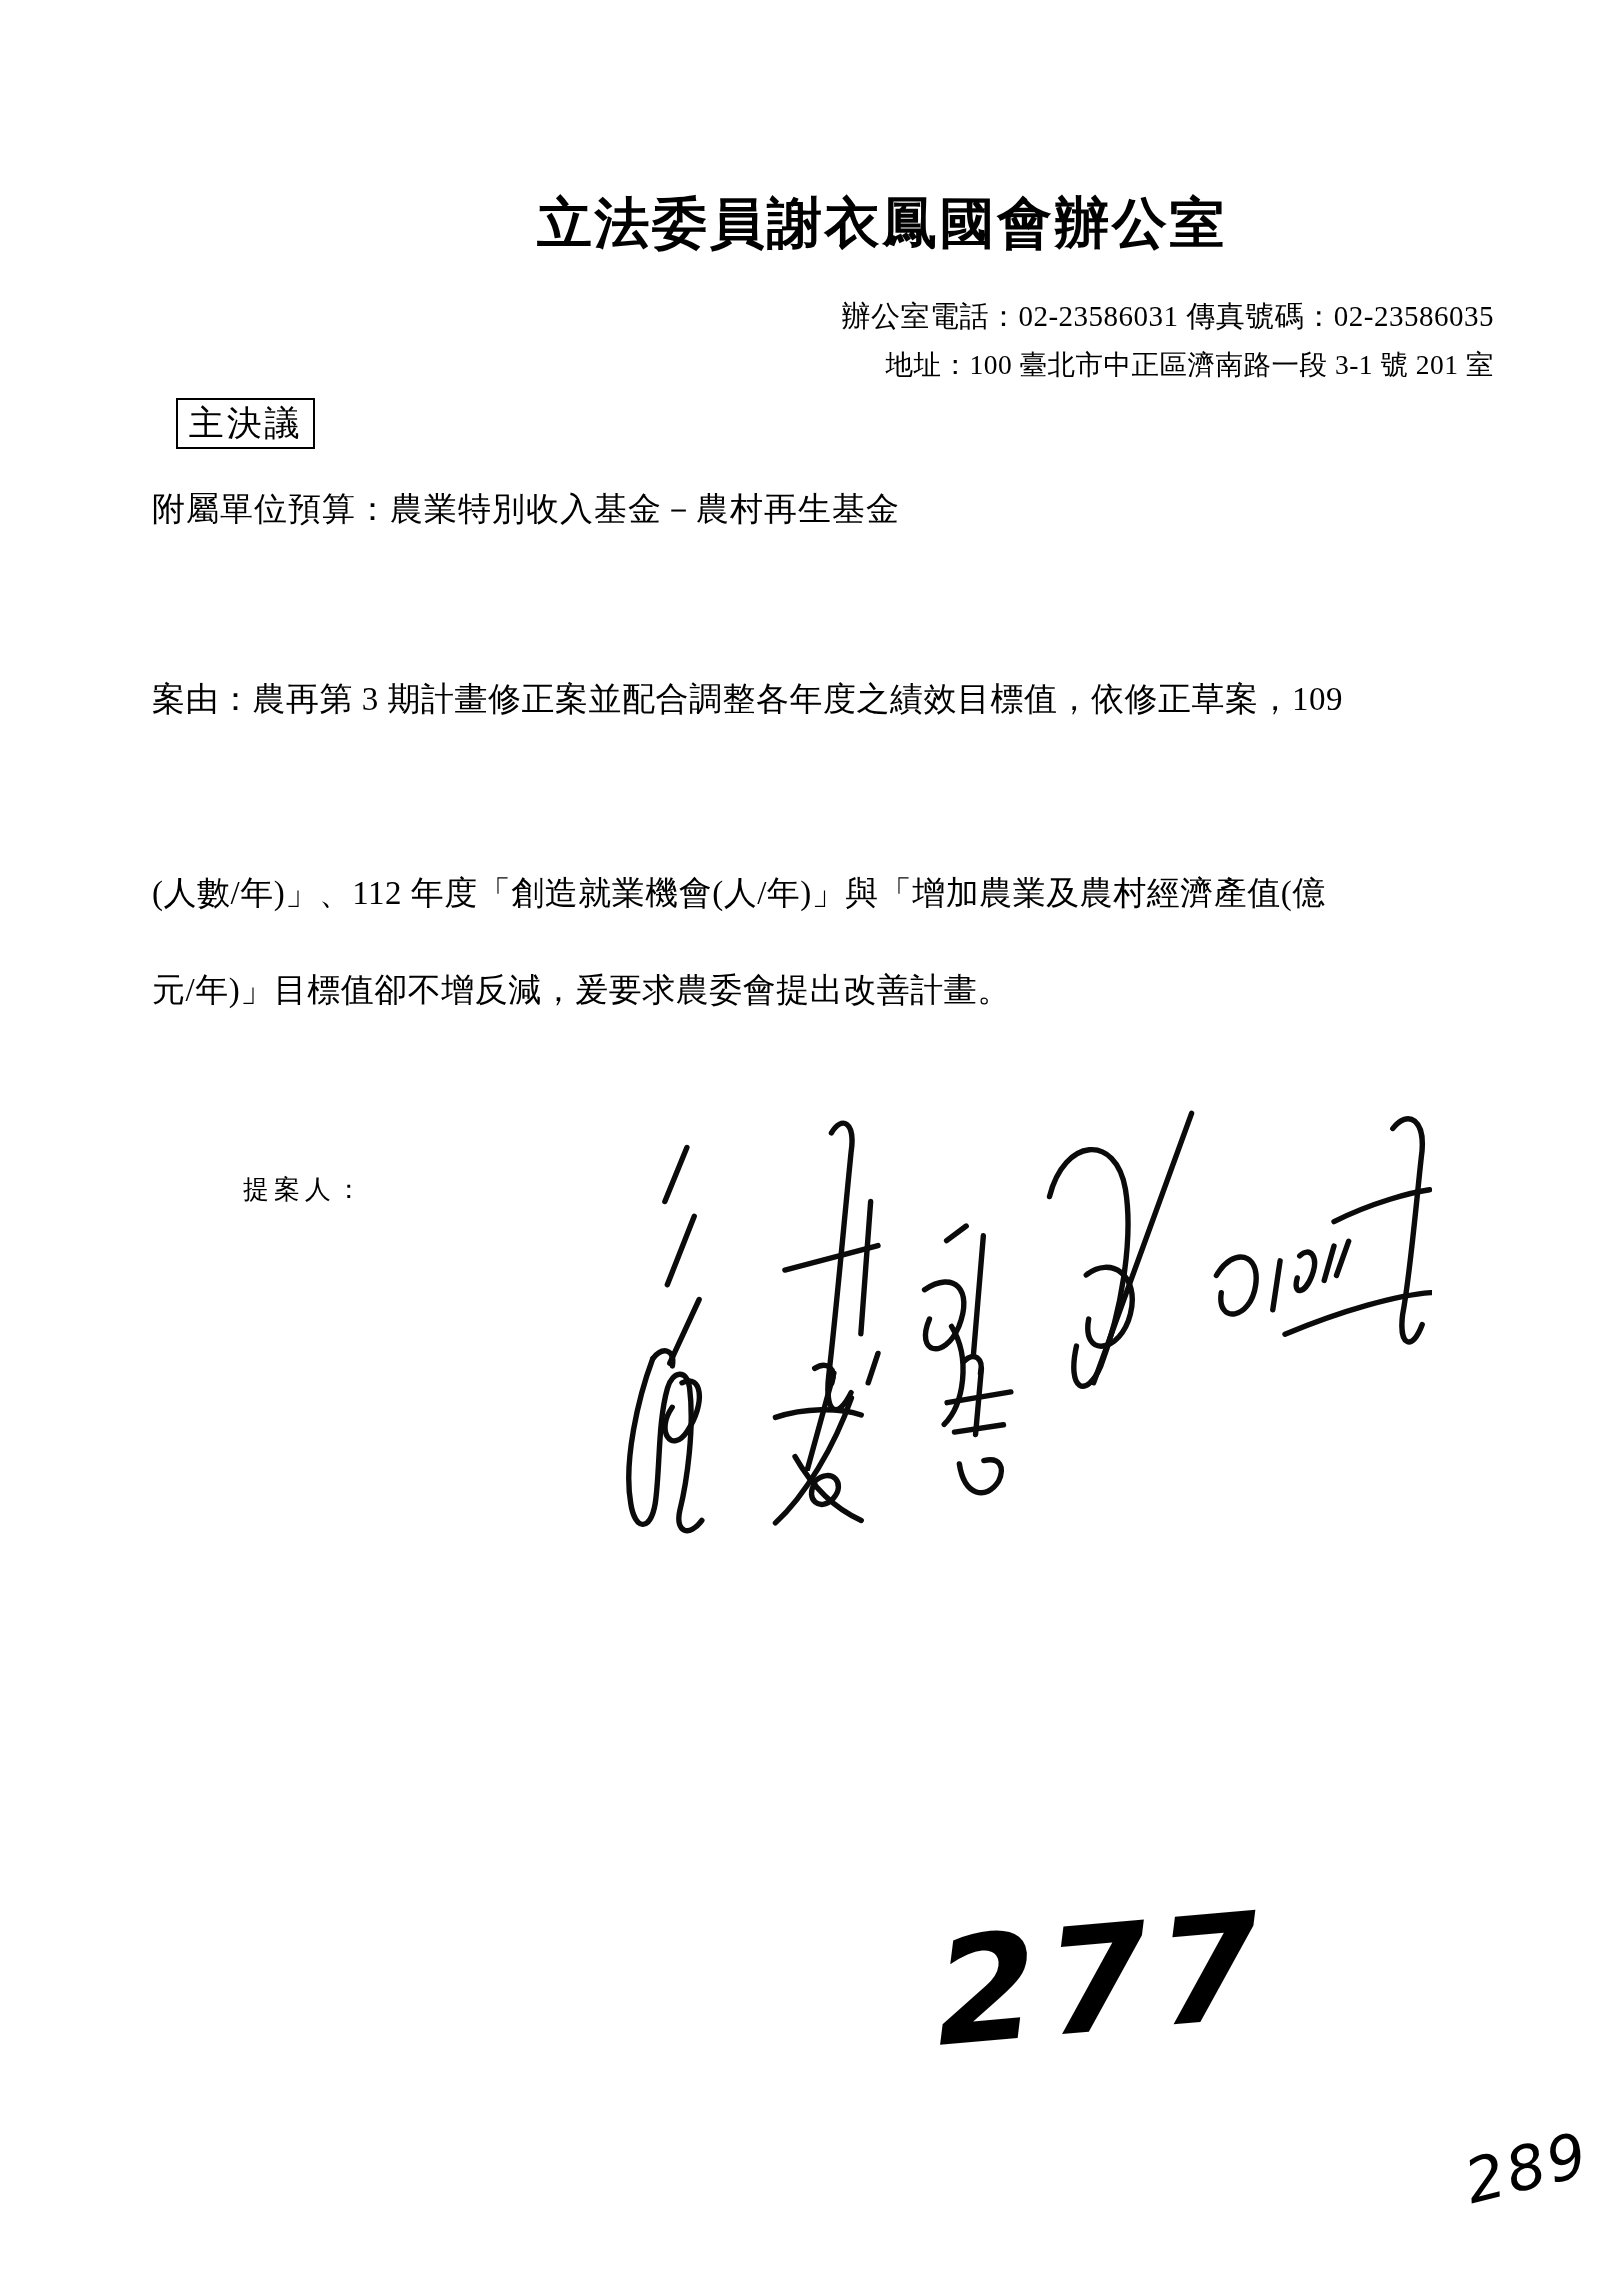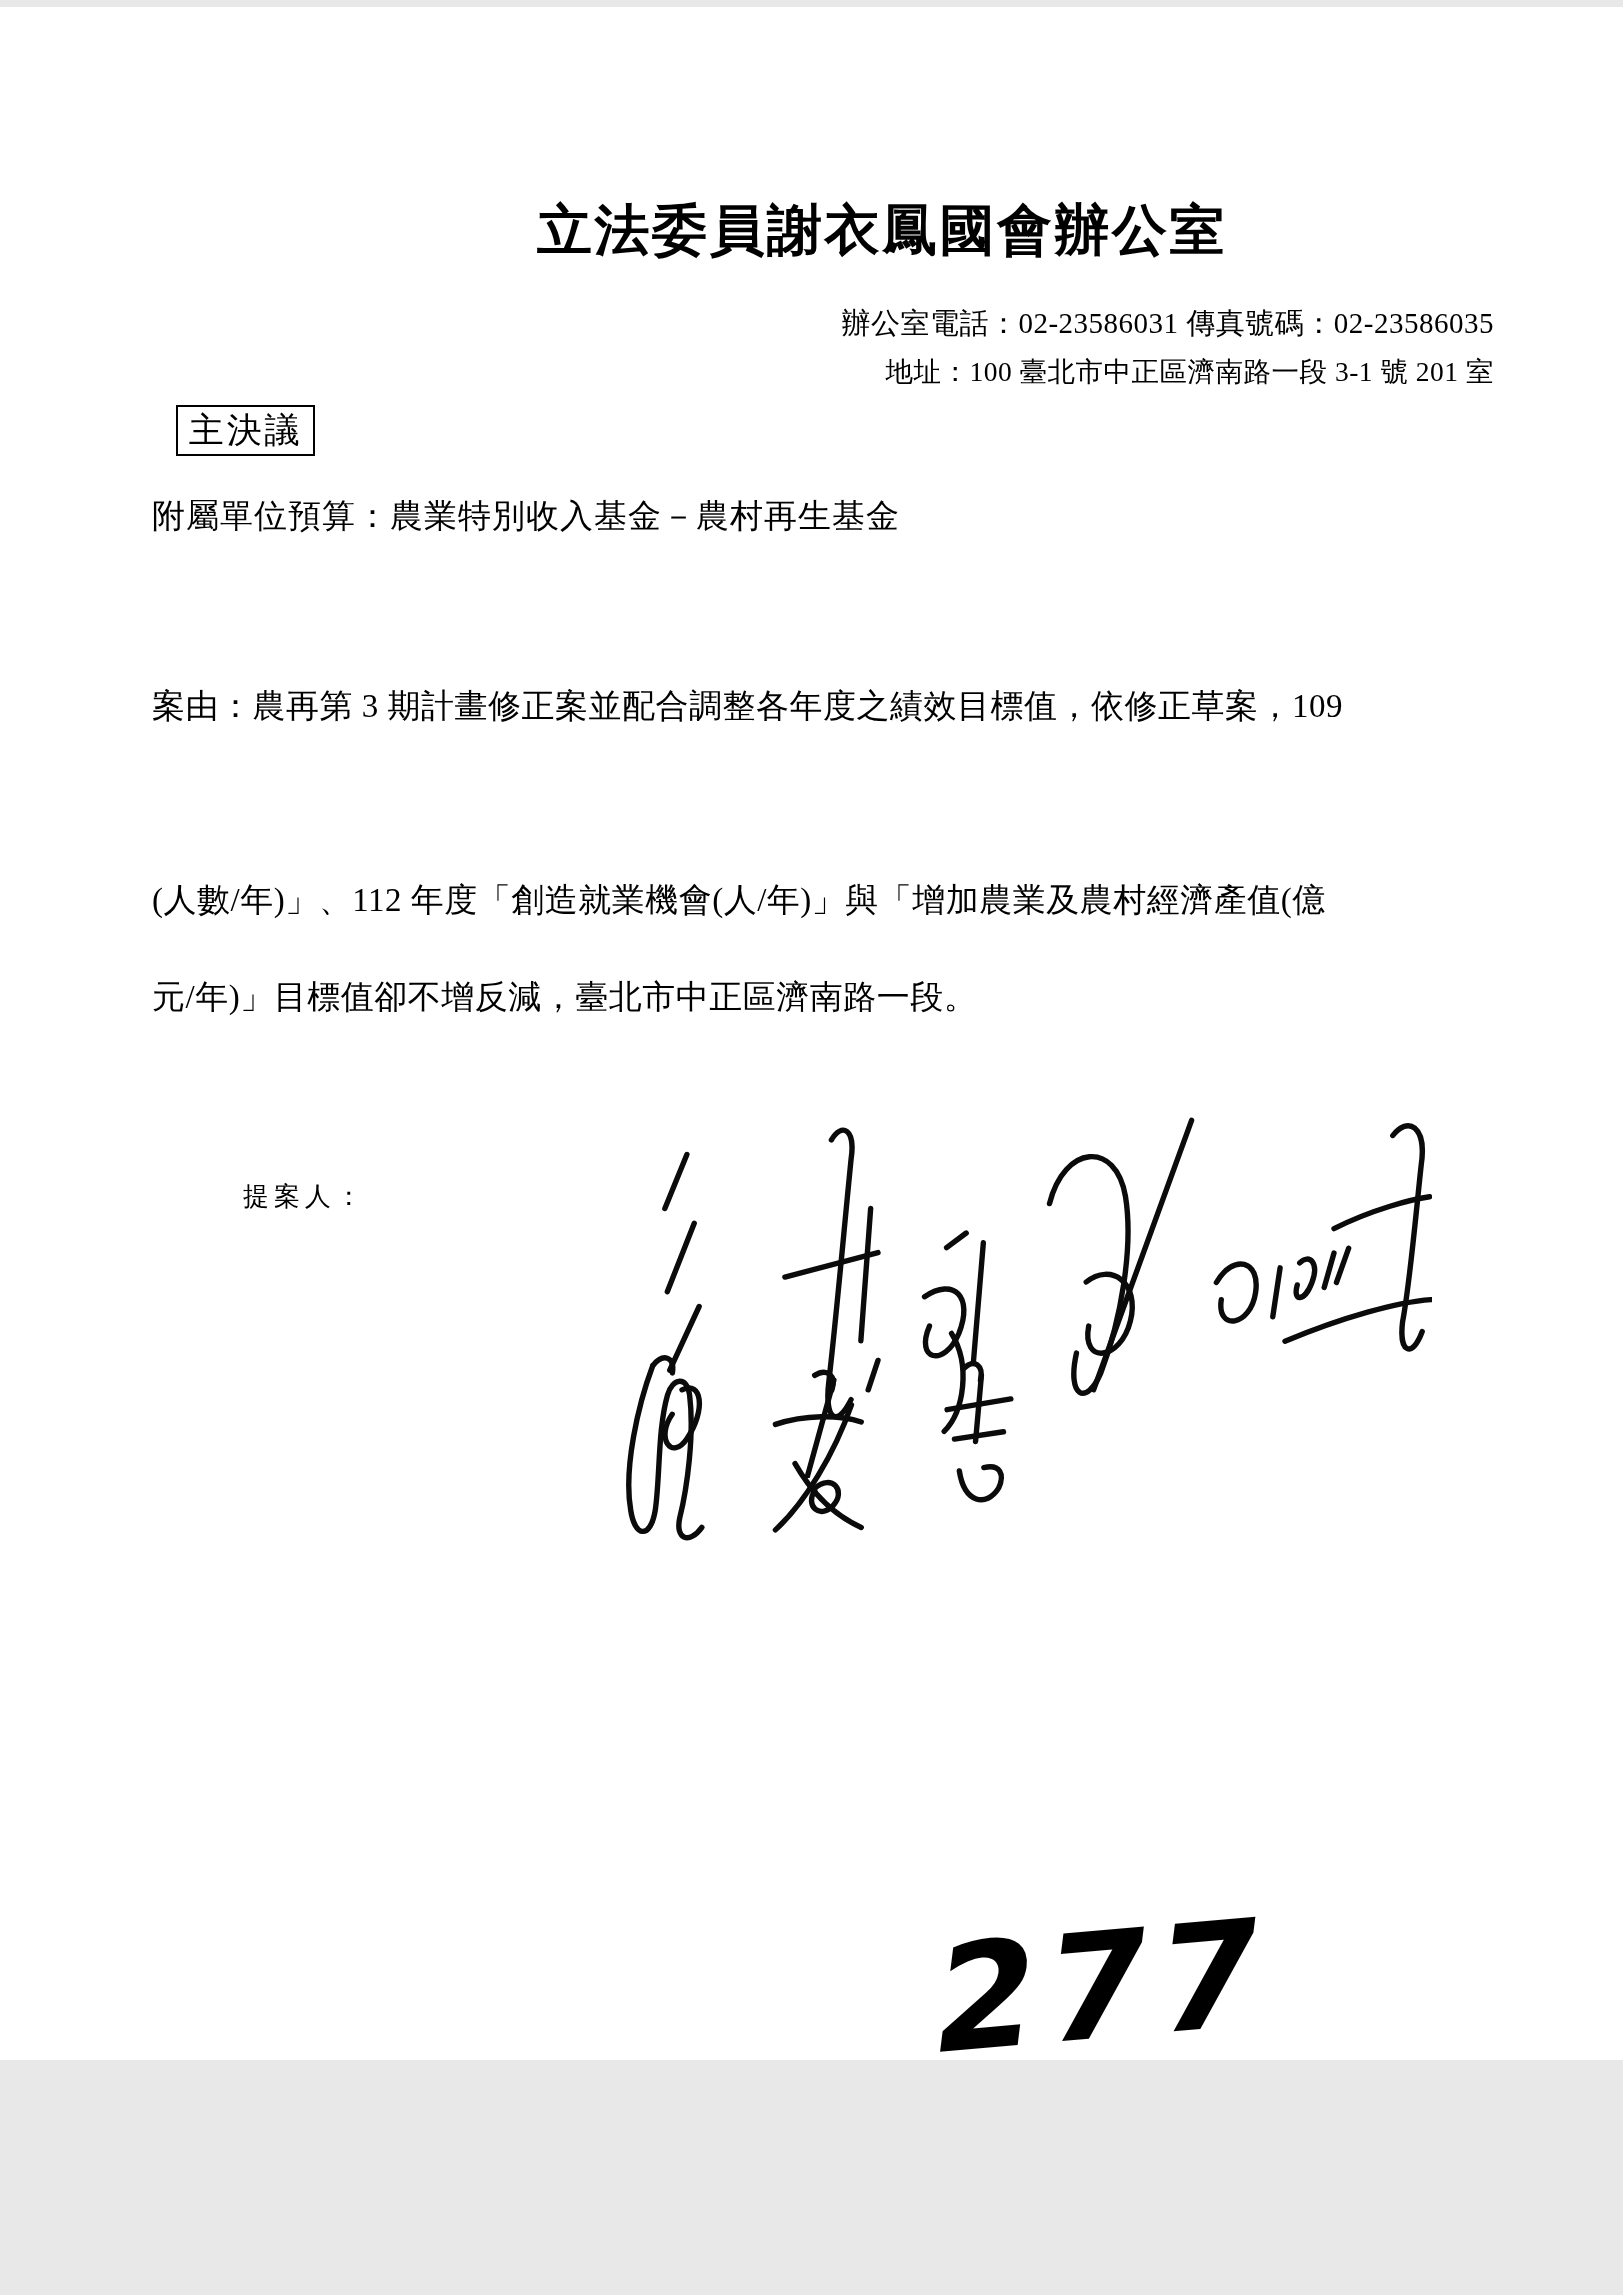--- a/index.html
+++ b/index.html
@@ -3,22 +3,22 @@
 <meta charset="utf-8">
 <style>
   html, body {
     margin: 0;
     padding: 0;
     background: #e8e8e8;
   }
   .page {
     position: relative;
     width: 1624px;
-    height: 2053px;
-    margin: 7px auto;
+    height: 2295px;
+    margin: 0 auto;
     background: #ffffff;
     overflow: hidden;
     font-family: "Liberation Serif", "DejaVu Serif", serif;
     color: #000000;
   }
   .abs { position: absolute; white-space: nowrap; line-height: 1; }
 
   .office-title {
     left: 537px; top: 196px;
     font-size: 55px;
@@ -101,21 +101,21 @@
   <div class="abs contact-line">辦公室電話：02-23586031 傳真號碼：02-23586035</div>
 
   <div class="abs address-line">地址：100 臺北市中正區濟南路一段 3-1 號 201 室</div>
 
   <div class="abs resolution-badge">主決議</div>
 
   <div class="abs subject-line">附屬單位預算：農業特別收入基金－農村再生基金</div>
 
   <div class="abs body-line body-line-0">案由：農再第 3 期計畫修正案並配合調整各年度之績效目標值，依修正草案，109</div>
   <div class="abs body-line body-line-2">(人數/年)」、112 年度「創造就業機會(人/年)」與「增加農業及農村經濟產值(億</div>
-  <div class="abs body-line body-line-3">元/年)」目標值卻不增反減，臺北市中正區濟南路一段。</div>
+  <div class="abs body-line body-line-3">元/年)」目標值卻不增反減，爰要求農委會提出改善計畫。</div>
 
   <div class="abs proposer-label">提案人：</div>
 
   <svg class="sig" style="left:559px; top:1079px;" width="638" height="392" viewBox="0 0 1300 800" aria-label="謝衣鳳">
     <path d="M260,140 L215,250"></path>
     <path d="M275,280 L220,420"></path>
     <path d="M285,450 L225,580"></path>
     <path d="M250,620 C290,600 300,660 260,720 C230,765 195,720 230,670"></path>
     <path d="M555,110 C575,75 605,85 595,150 C580,300 565,470 550,600 C540,680 565,700 595,640"></path>
     <path d="M560,600 L505,800"></path>

